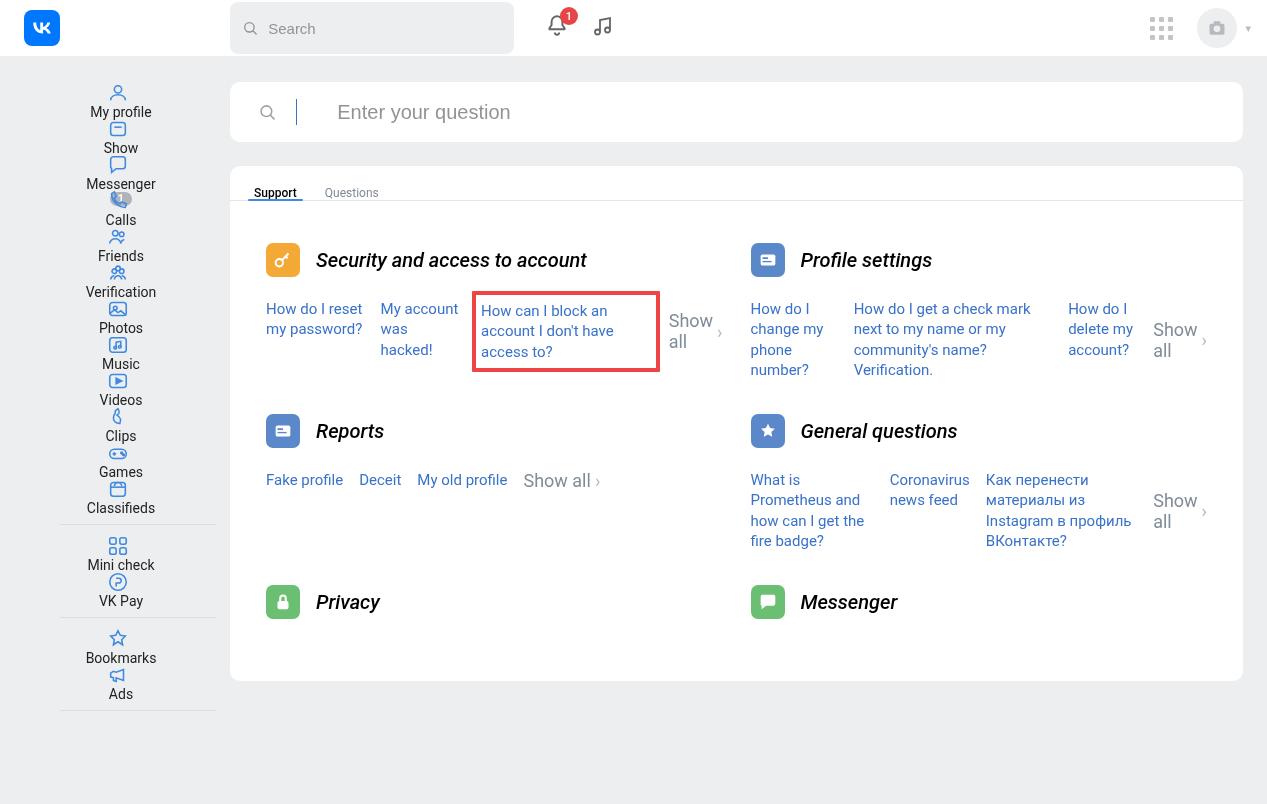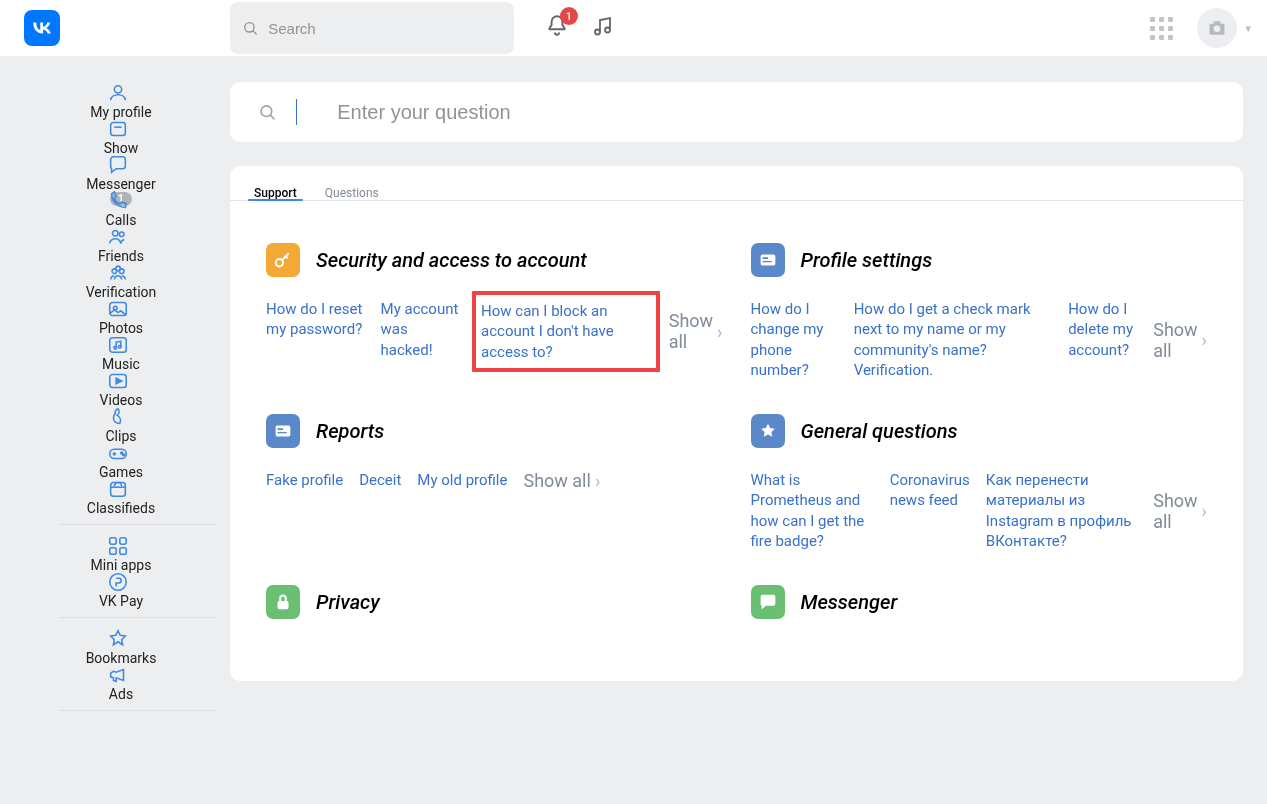--- a/index.html
+++ b/index.html
@@ -234,21 +234,21 @@
       <div class="side-sep"></div>
       <div class="side-item">
         <span class="side-icon">
           <svg class="nav-ico" viewBox="0 0 24 24">
             <rect x="3" y="3" width="7" height="7" rx="2"></rect>
             <rect x="14" y="3" width="7" height="7" rx="2"></rect>
             <rect x="3" y="14" width="7" height="7" rx="2"></rect>
             <rect x="14" y="14" width="7" height="7" rx="2"></rect>
           </svg>
         </span>
-        <span class="side-label">Mini apps</span>
+        <span class="side-label">Mini check</span>
       </div>
       <div class="side-item">
         <span class="side-icon">
           <svg class="nav-ico" viewBox="0 0 24 24">
             <circle cx="12" cy="12" r="9"></circle>
             <path d="M10 8h3a2.5 2.5 0 0 1 0 5h-3v4m0-4h5"></path>
           </svg>
         </span>
         <span class="side-label">VK Pay</span>
       </div>

